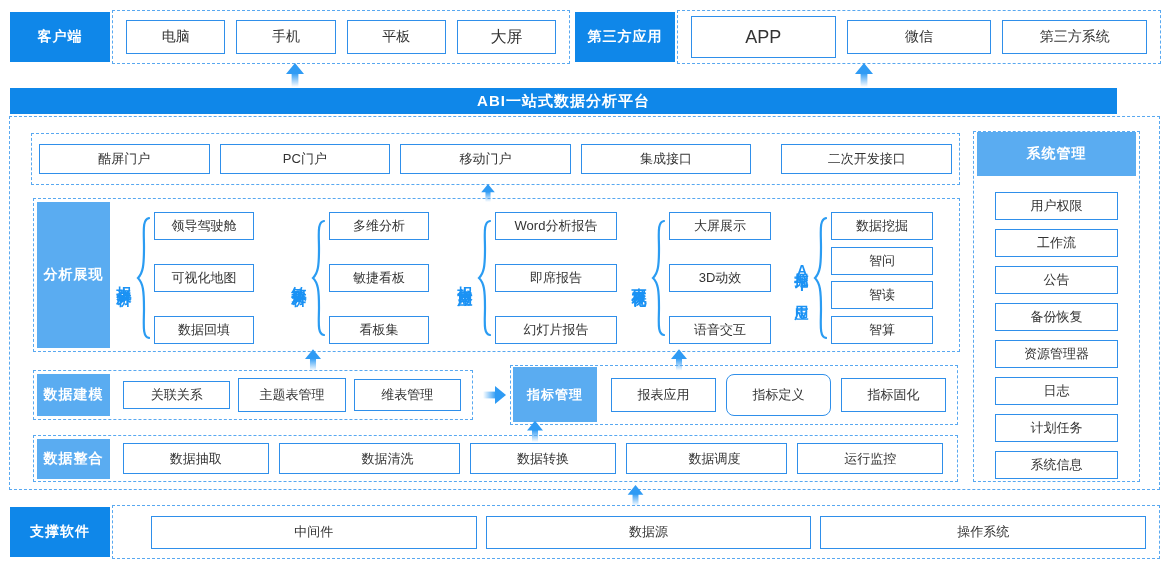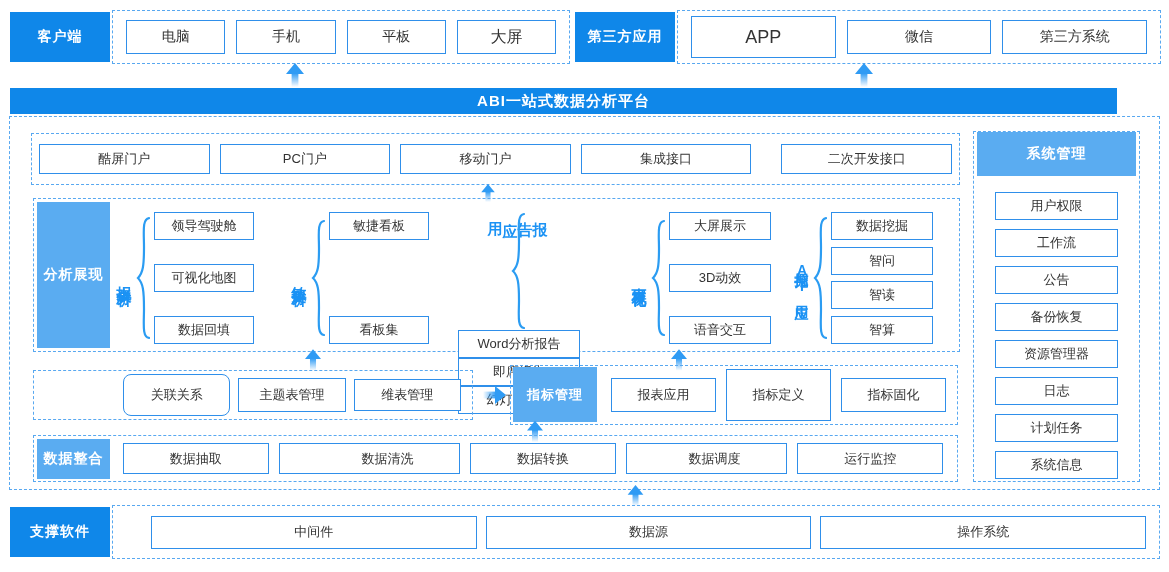--- a/index.html
+++ b/index.html
@@ -101,26 +101,27 @@
       <div class="box">数据回填</div>
     </div>
   </div>
 
   <div class="group" style="left:292px;top:210px;height:136px;">
     <div class="vname">敏捷分析</div>
     <svg class="brace" width="14" height="118" viewBox="0 0 14 120" preserveAspectRatio="none">
       <path d="M13,2 C6,3 8,16 8,30 C8,48 7,55 2,60 C7,65 8,72 8,90 C8,104 6,117 13,118" stroke="#2b9cf2" stroke-width="2.2" fill="none" stroke-linecap="round"></path>
     </svg>
     <div class="vcol" style="width:100px;">
+      <div class="box">多维分析</div>
       <div class="box">敏捷看板</div>
       <div class="box">看板集</div>
     </div>
   </div>
 
-  <div class="group" style="left:458px;top:210px;height:136px;flex-direction:column;">
+  <div class="group" style="left:458px;top:210px;height:136px;">
     <div class="vname">报告应用</div>
     <svg class="brace" width="14" height="118" viewBox="0 0 14 120" preserveAspectRatio="none">
       <path d="M13,2 C6,3 8,16 8,30 C8,48 7,55 2,60 C7,65 8,72 8,90 C8,104 6,117 13,118" stroke="#2b9cf2" stroke-width="2.2" fill="none" stroke-linecap="round"></path>
     </svg>
     <div class="vcol" style="width:122px;">
       <div class="box">Word分析报告</div>
       <div class="box">即席报告</div>
       <div class="box">幻灯片报告</div>
     </div>
   </div>
@@ -153,33 +154,34 @@
   <svg class="abs" style="left:305px;top:349px;" width="16" height="22" viewBox="0 0 18 24">
     <polygon points="9,0 18,11 0,11" fill="#2f9bf4"></polygon>
       <rect x="5.6" y="10" width="6.8" height="14" fill="url(#gv)"></rect>
   </svg>
   <svg class="abs" style="left:671px;top:349px;" width="16" height="22" viewBox="0 0 18 24">
     <polygon points="9,0 18,11 0,11" fill="#2f9bf4"></polygon>
       <rect x="5.6" y="10" width="6.8" height="14" fill="url(#gv)"></rect>
   </svg>
 
   <div class="dashed flexrow" style="left:33px;top:370px;width:440px;height:50px;gap:8px;padding:0 11px 0 89px;">
-    <div class="box" style="flex:1;height:42px;border-radius:8px;">关联关系</div>
+    <div class="box" style="flex:1;height:28px;">关联关系</div>
     <div class="box" style="flex:1;height:34px;">主题表管理</div>
     <div class="box" style="flex:1;height:32px;">维表管理</div>
   </div>
+  <div class="lbl-light" style="left:37px;top:374px;width:73px;height:42px;">数据建模</div>
 
   <svg class="abs" style="left:481px;top:386px;" width="25" height="18" viewBox="0 0 25 18">
     <polygon points="25,9 14,0 14,18" fill="#2f9bf4"></polygon>
       <rect x="2" y="5.6" width="13" height="6.8" fill="url(#gh)"></rect>
   </svg>
 
   <div class="dashed flexrow" style="left:510px;top:365px;width:448px;height:60px;gap:10px;padding:0 11px 0 100px;">
     <div class="box" style="flex:1;height:34px;">报表应用</div>
-    <div class="box" style="flex:1;height:52px;">指标定义</div>
+    <div class="box" style="flex:1;height:42px;border-radius:8px;">指标定义</div>
     <div class="box" style="flex:1;height:34px;">指标固化</div>
   </div>
   <div class="lbl-light" style="left:513px;top:367px;width:84px;height:55px;font-size:13px;">指标管理</div>
 
   <svg class="abs" style="left:527px;top:420px;" width="16" height="23" viewBox="0 0 18 24">
     <polygon points="9,0 18,11 0,11" fill="#2f9bf4"></polygon>
       <rect x="5.6" y="10" width="6.8" height="14" fill="url(#gv)"></rect>
   </svg>
 
   <div class="dashed flexrow" style="left:33px;top:435px;width:925px;height:47px;gap:10px;padding:0 14px 0 89px;">

